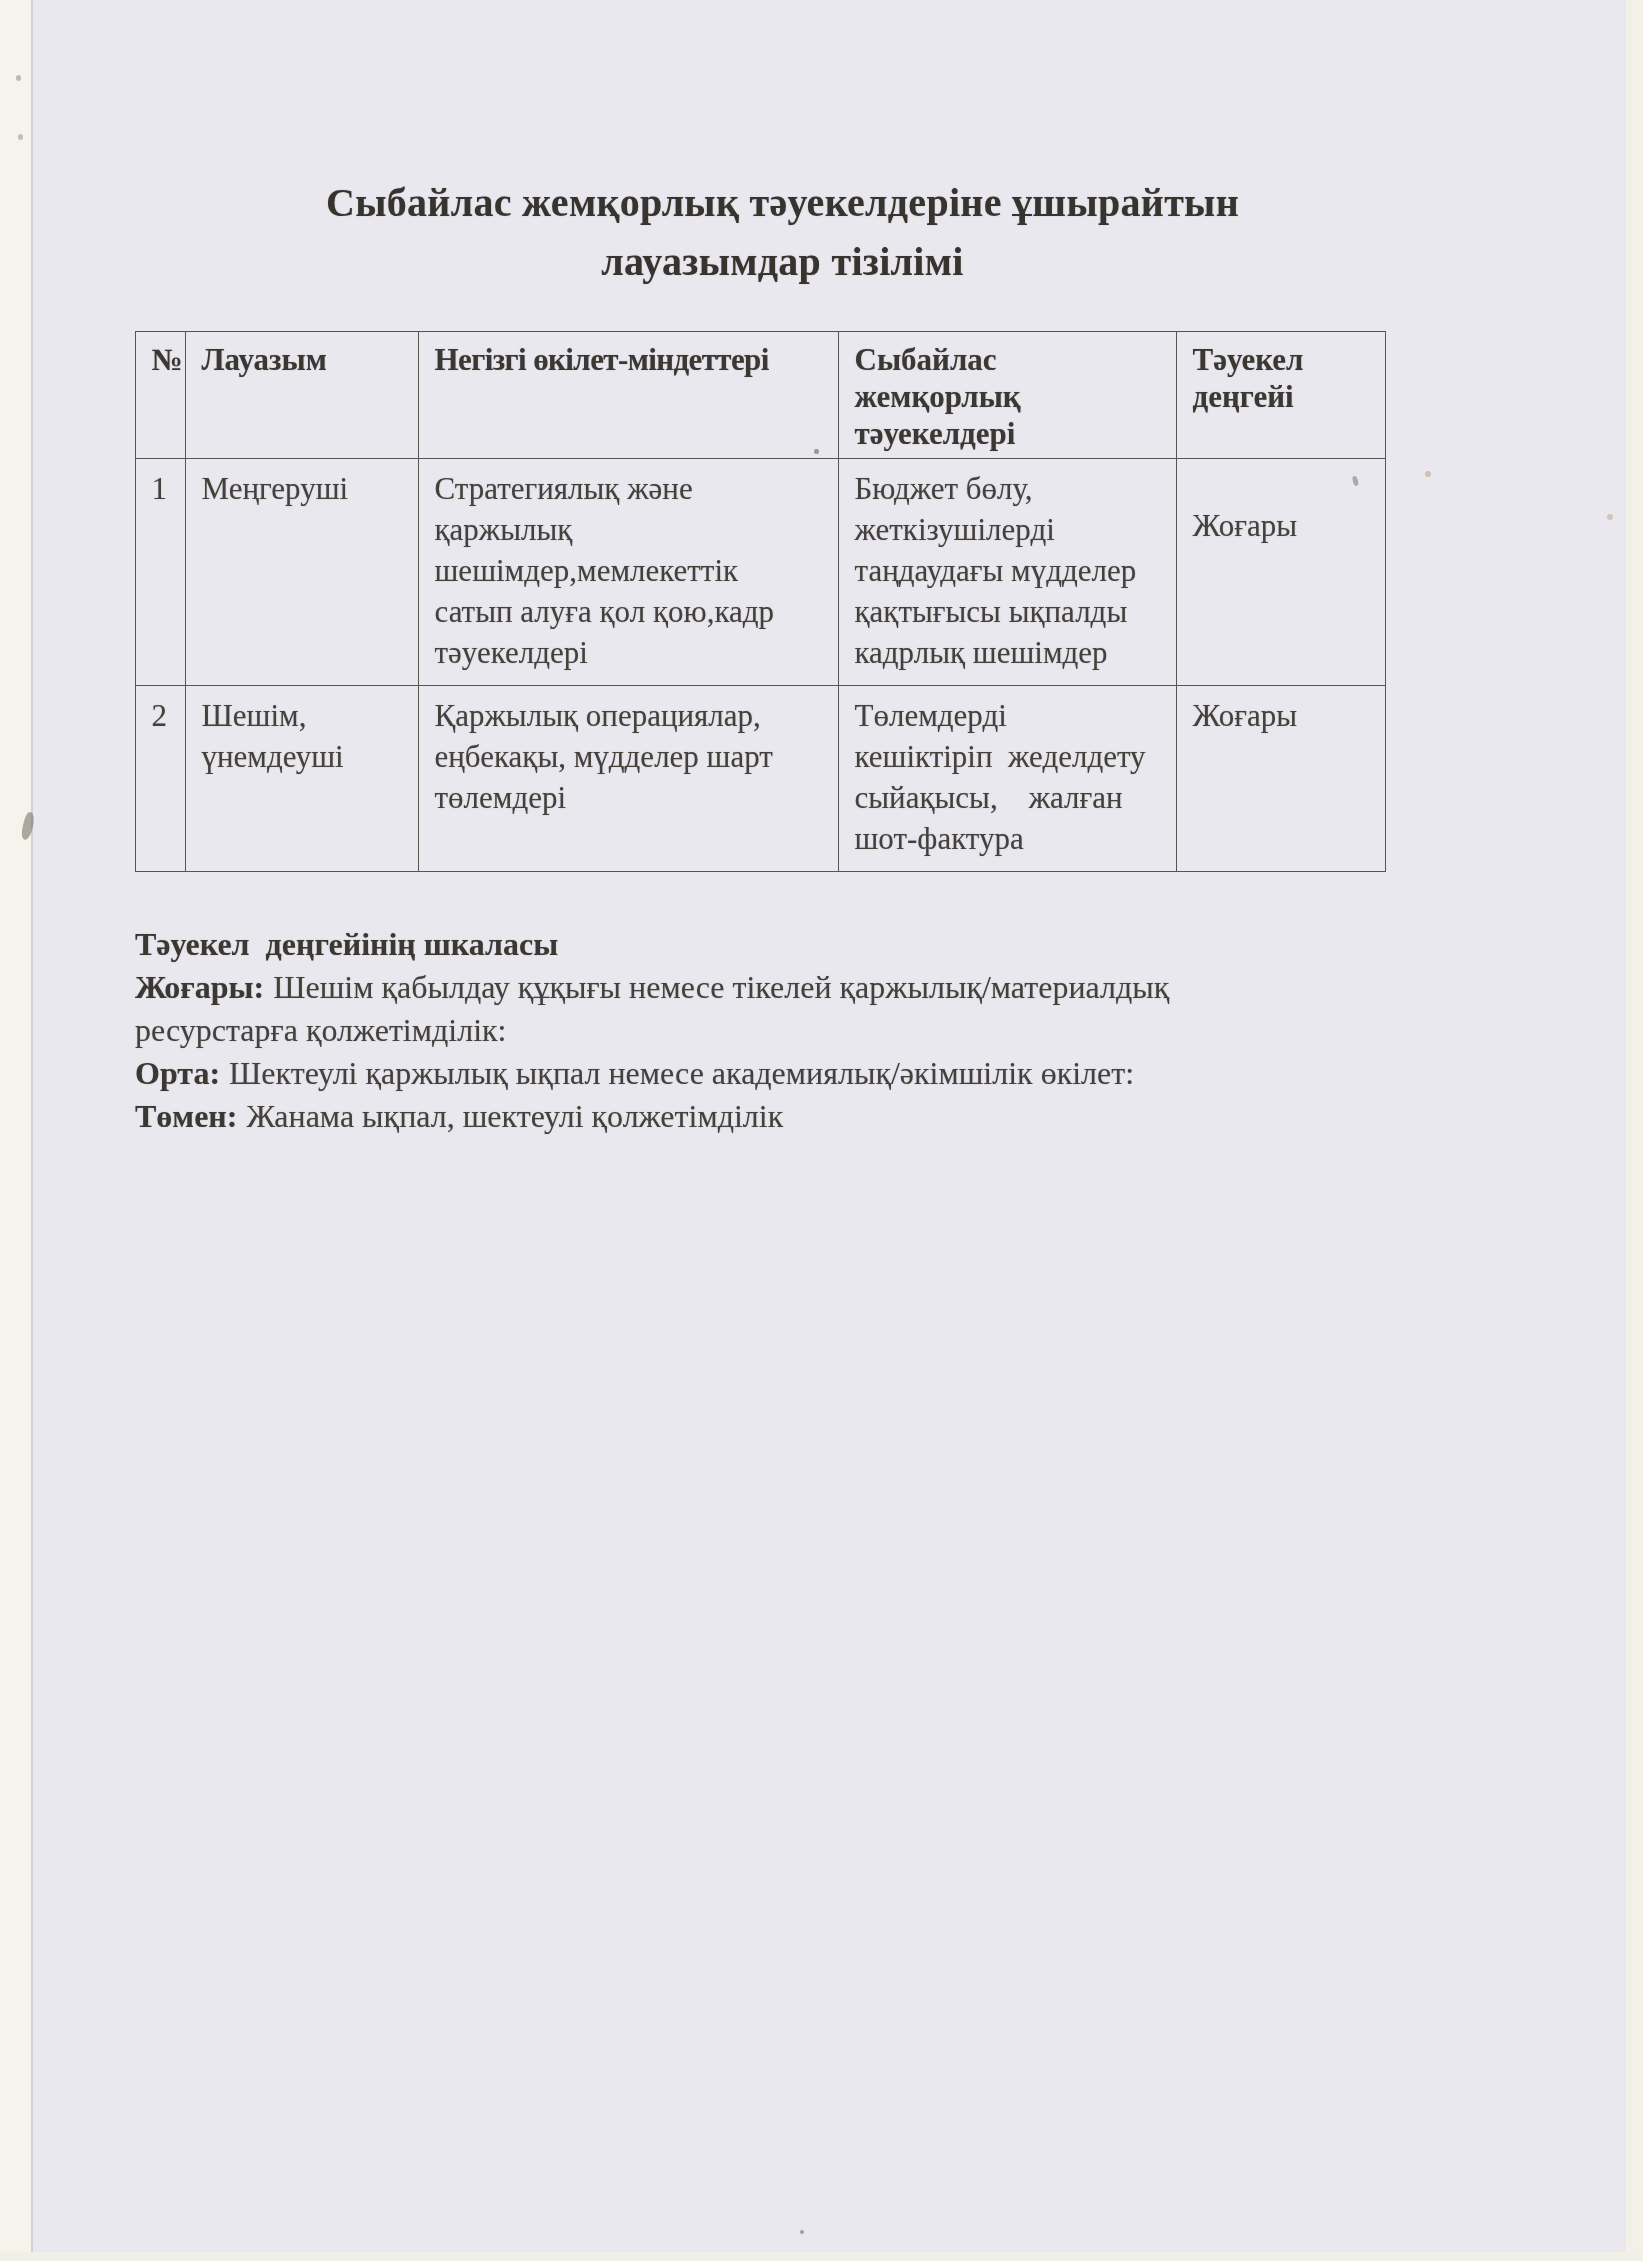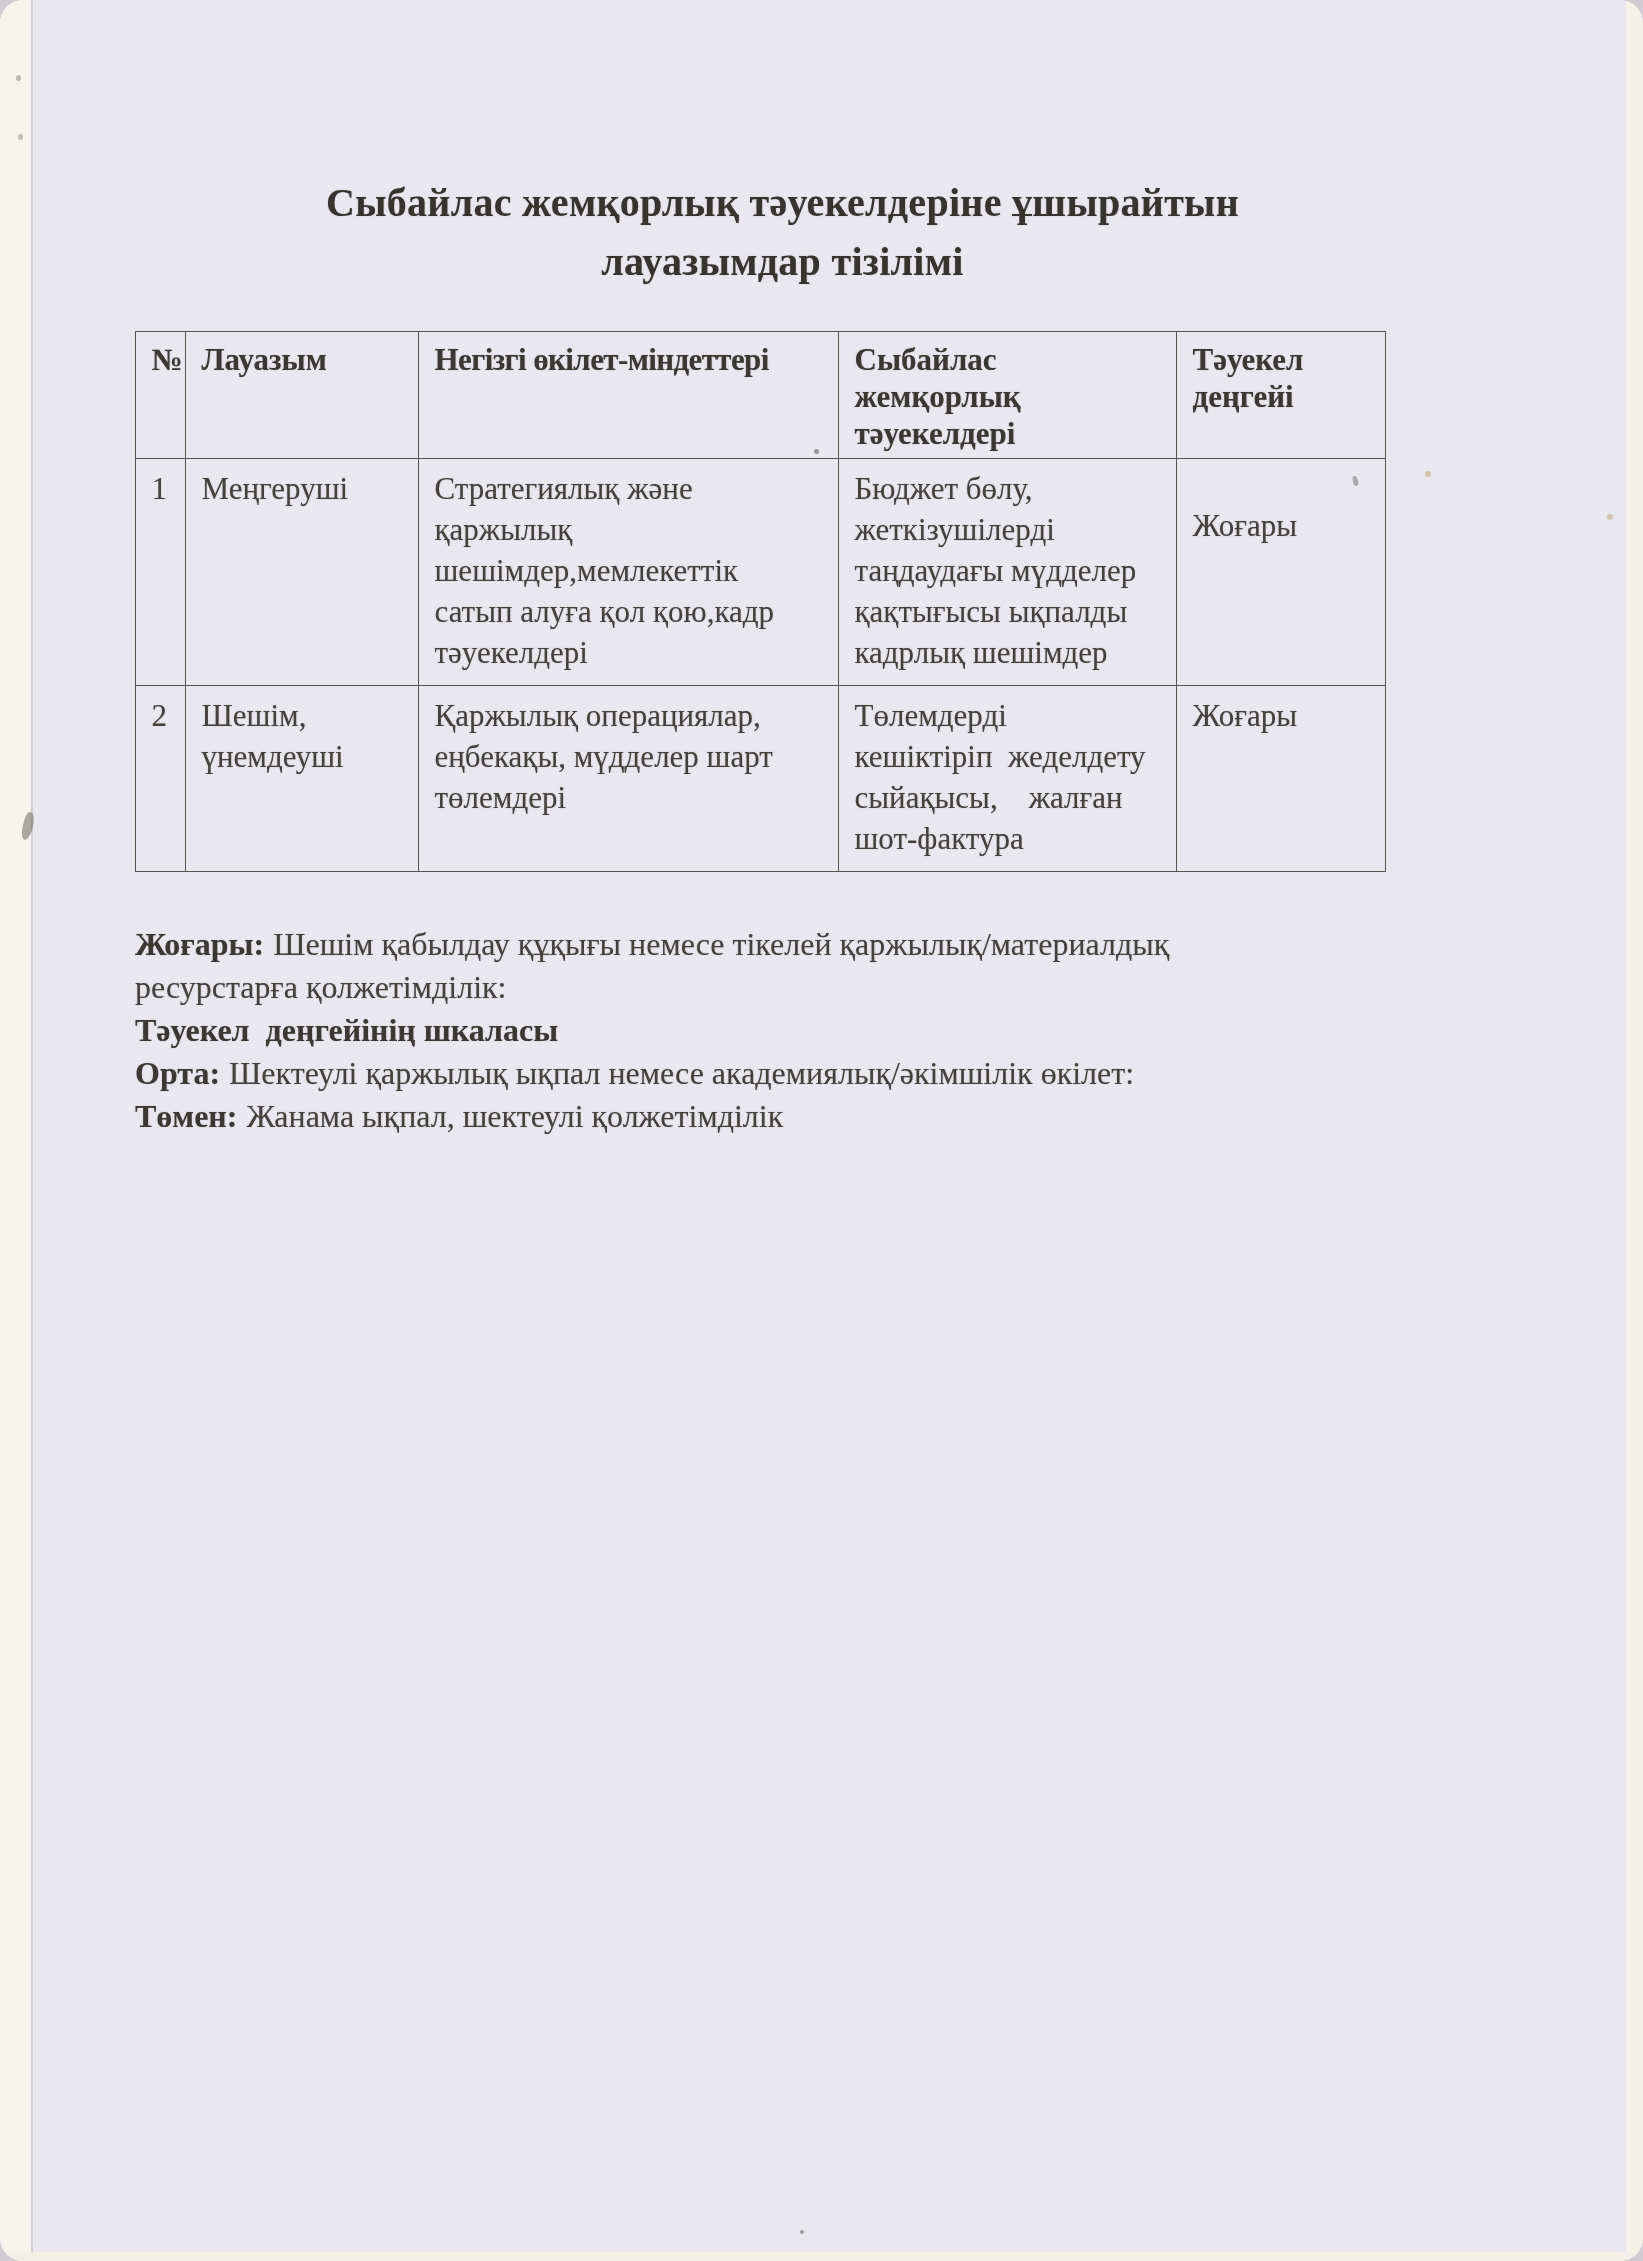--- a/index.html
+++ b/index.html
@@ -3,21 +3,20 @@
 <meta charset="utf-8">
 <style>
   html,body{margin:0;padding:0;background:#cfcdd2;}
   #paper{
     position:relative;
     width:1643px;height:2261px;
     background:#e9e8ee;
     overflow:hidden;
     font-family:"Liberation Serif","DejaVu Serif",serif;
     color:#44403c;
-    border-radius:23px;
   }
   
   .edge-left{position:absolute;left:0;top:0;width:31px;height:2261px;background:#f5f3ec;}
   .edge-right{position:absolute;right:0;top:0;width:17px;height:2261px;background:#f3f0e7;}
   .edge-bottom{position:absolute;left:0;bottom:0;width:1643px;height:9px;background:#f2efe6;}
   .edge-seam{position:absolute;left:31px;top:0;width:1.9px;height:2261px;background:rgba(170,167,160,0.35);}
 
   
   .smudge{position:absolute;border-radius:50%;}
 
@@ -137,25 +136,25 @@
       <td>Төлемдерді
 кешіктіріп  жеделдету
 сыйақысы,    жалған
 шот-фактура</td>
       <td>Жоғары</td>
     </tr>
   </tbody>
     </table>
 
   <div class="scale doc-text">
+    <div class="scale-line heading">Тәуекел  деңгейінің шкаласы</div>
     <div class="scale-line">
       <span class="lbl">Жоғары:</span><span class="txt">Шешім қабылдау құқығы немесе тікелей қаржылық/материалдық
 ресурстарға қолжетімділік:</span>
     </div>
-    <div class="scale-line heading">Тәуекел  деңгейінің шкаласы</div>
     <div class="scale-line">
       <span class="lbl">Орта:</span><span class="txt">Шектеулі қаржылық ықпал немесе академиялық/әкімшілік өкілет:</span>
     </div>
     <div class="scale-line">
       <span class="lbl">Төмен:</span><span class="txt">Жанама ықпал, шектеулі қолжетімділік</span>
     </div>
   </div>
 
 </div>
 

